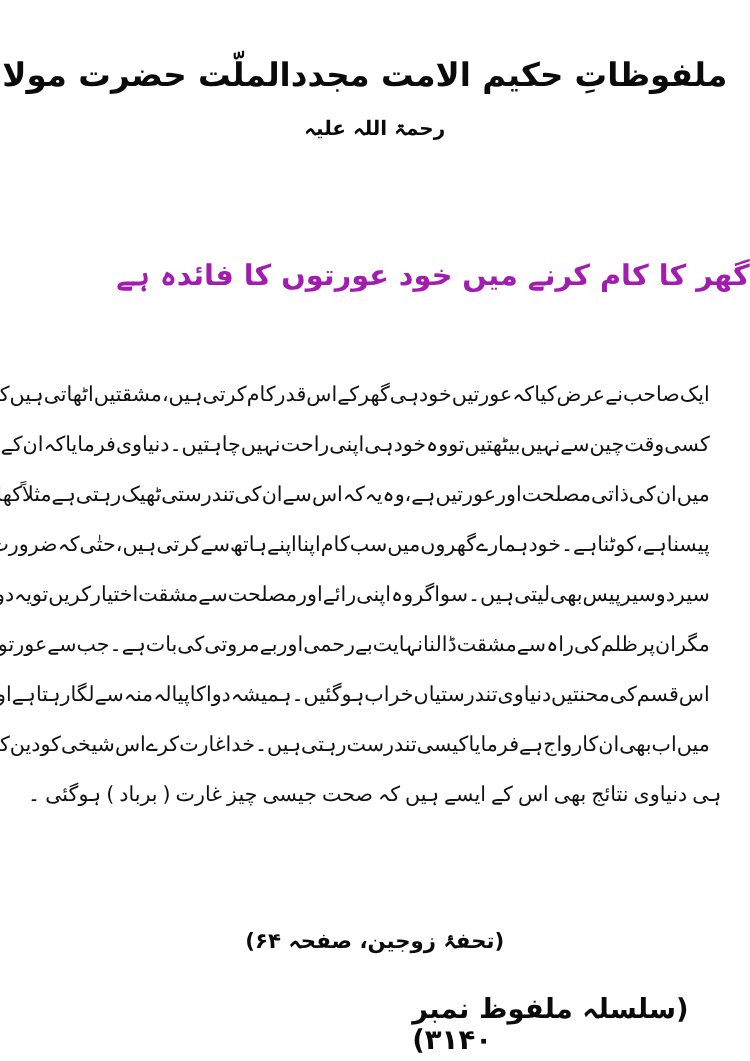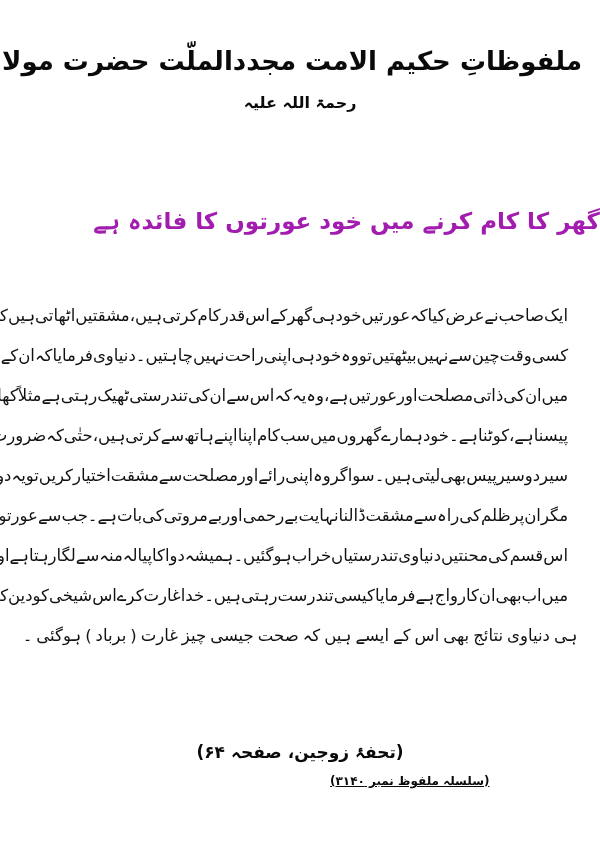--- a/index.html
+++ b/index.html
@@ -93,30 +93,29 @@
     right: 0;
     left: 0;
     text-align: center;
     font-size: 17px;
     font-weight: 700;
     color: #0a0a0a;
     margin-top: 28px;
   }
   .citation-serial {
     position: absolute;
-    top: 774px;
+    top: 794px;
     right: auto;
     left: 330px;
     width: 230px;
     text-align: left;
-    font-size: 12px;
+    font-size: 22px;
     font-weight: 700;
     color: #0a0a0a;
     direction: rtl;
-    text-decoration: underline;
   }
 </style>
 </head>
 <body>
 
 <div class="page">
 
   <div class="title-block">
     <div class="doc-title">ملفوظاتِ حکیم الامت مجددالملّت حضرت مولانا محمد اشرف علی تھانوی</div>
     <div class="doc-subtitle">رحمۃ اللہ علیہ</div>

